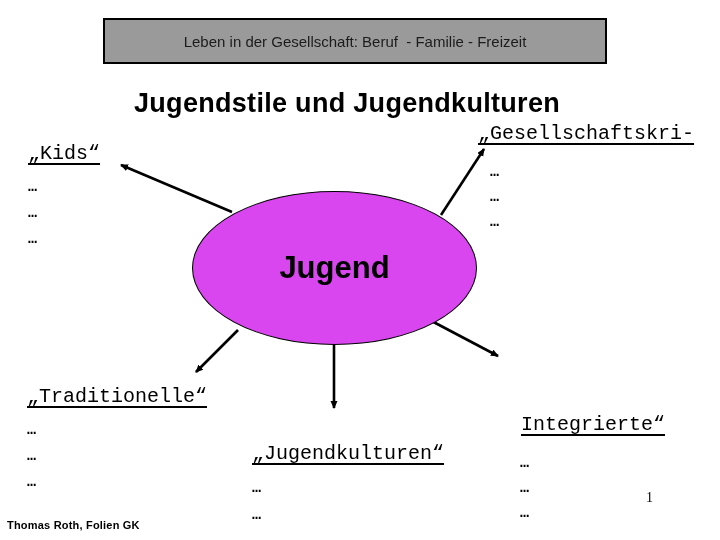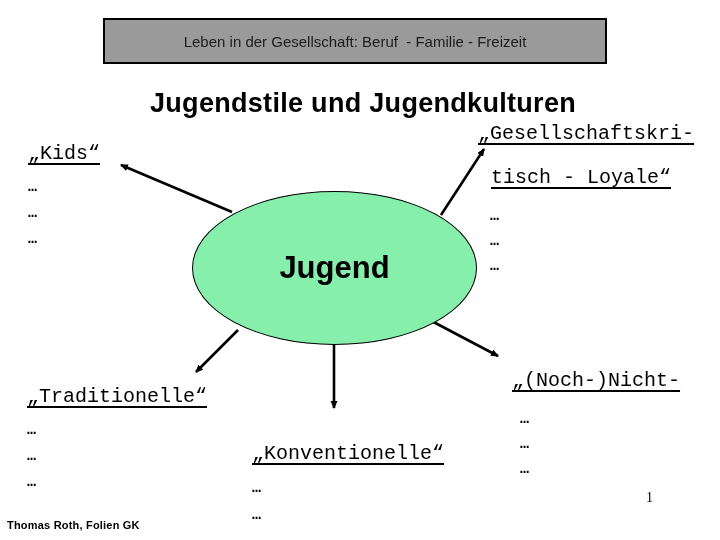--- a/index.html
+++ b/index.html
@@ -13,29 +13,29 @@
   .banner {
     position:absolute; left:103px; top:18px; width:500px; height:42px;
     background:#9a9a9a; border:2px solid #000000;
     display:flex; align-items:center; justify-content:center;
     z-index:3;
   }
   .banner-text { font-size:15px; color:#1c1c1c; white-space:pre; }
 
   
   .title {
-    position:absolute; left:16px; top:70px; width:694px;
+    position:absolute; left:0; top:70px; width:694px;
     text-align:center; font-size:27px; font-weight:bold;
     letter-spacing:.3px; z-index:3;
   }
 
   
   .ellipse {
     position:absolute; left:192px; top:191px; width:283px; height:152px;
-    background:#86efac; border:1.3px solid #000; border-radius:50%;
+    background:#d946ef; border:1.3px solid #000; border-radius:50%;
     display:flex; align-items:center; justify-content:center;
     text-align:center; z-index:2;
   }
   .ellipse-text { font-size:31px; font-weight:bold; line-height:1.42; }
 
   
   .arrows { position:absolute; left:0; top:0; z-index:1; }
 
   
   .cat { position:absolute; z-index:3;font-family:Liberation Mono, monospace; }
@@ -103,50 +103,50 @@
     <div class="cat-items">
       <span>…</span>
       <span>…</span>
       <span>…</span>
     </div>
   </div>
 
   <div class="cat cat-gesellschaft">
     <div class="cat-title centered">
       <span>„Gesellschaftskri-</span><br>
-      <span>tisch - Loyale“</span>
     </div>
     <div class="cat-items">
       <span>…</span>
       <span>…</span>
       <span>…</span>
     </div>
   </div>
 
   <div class="cat cat-traditionelle">
     <div class="cat-title">„Traditionelle“</div>
     <div class="cat-items">
       <span>…</span>
       <span>…</span>
       <span>…</span>
     </div>
   </div>
 
   <div class="cat cat-konventionelle">
-    <div class="cat-title">„Konventionelle“</div>
+    <div class="cat-title">„Jugendkulturen“</div>
     <div class="cat-items">
       <span>…</span>
       <span>…</span>
       <span>…</span>
     </div>
   </div>
 
   <div class="cat cat-nicht">
     <div class="cat-title centered">
-      <span>„(Noch-)Nicht-</span><br>
+      <br>
+      <span>Integrierte“</span>
     </div>
     <div class="cat-items">
       <span>…</span>
       <span>…</span>
       <span>…</span>
     </div>
   </div>
 
   <div class="footer">Thomas Roth, Folien GK</div>
   <div class="page-number">1</div>

